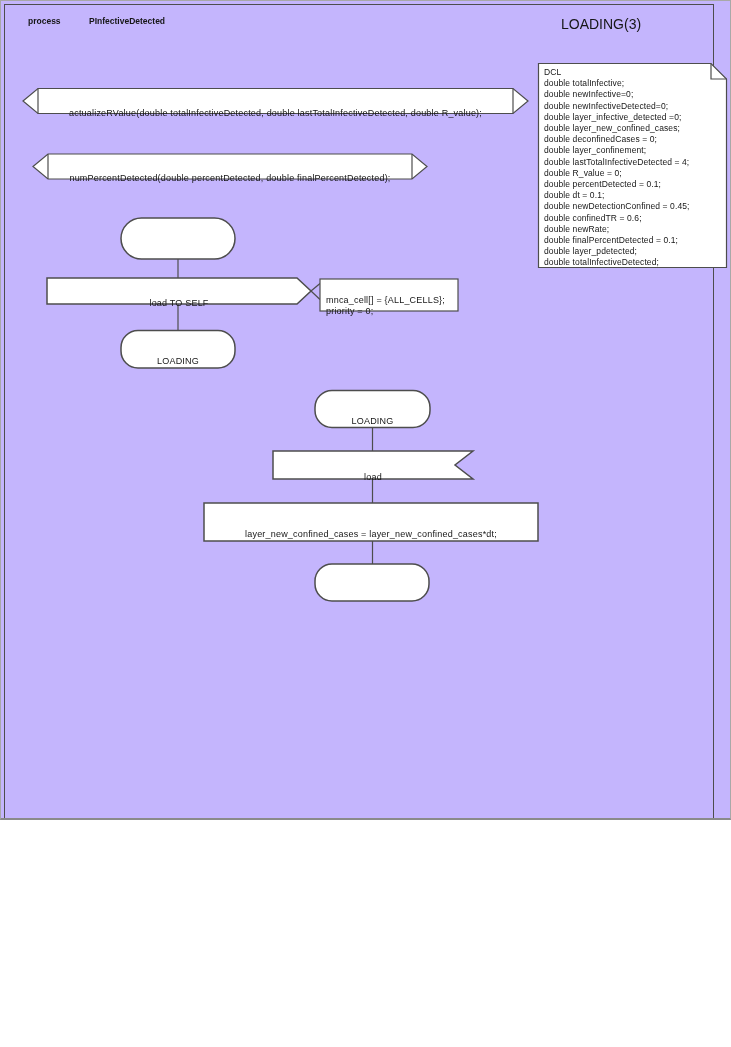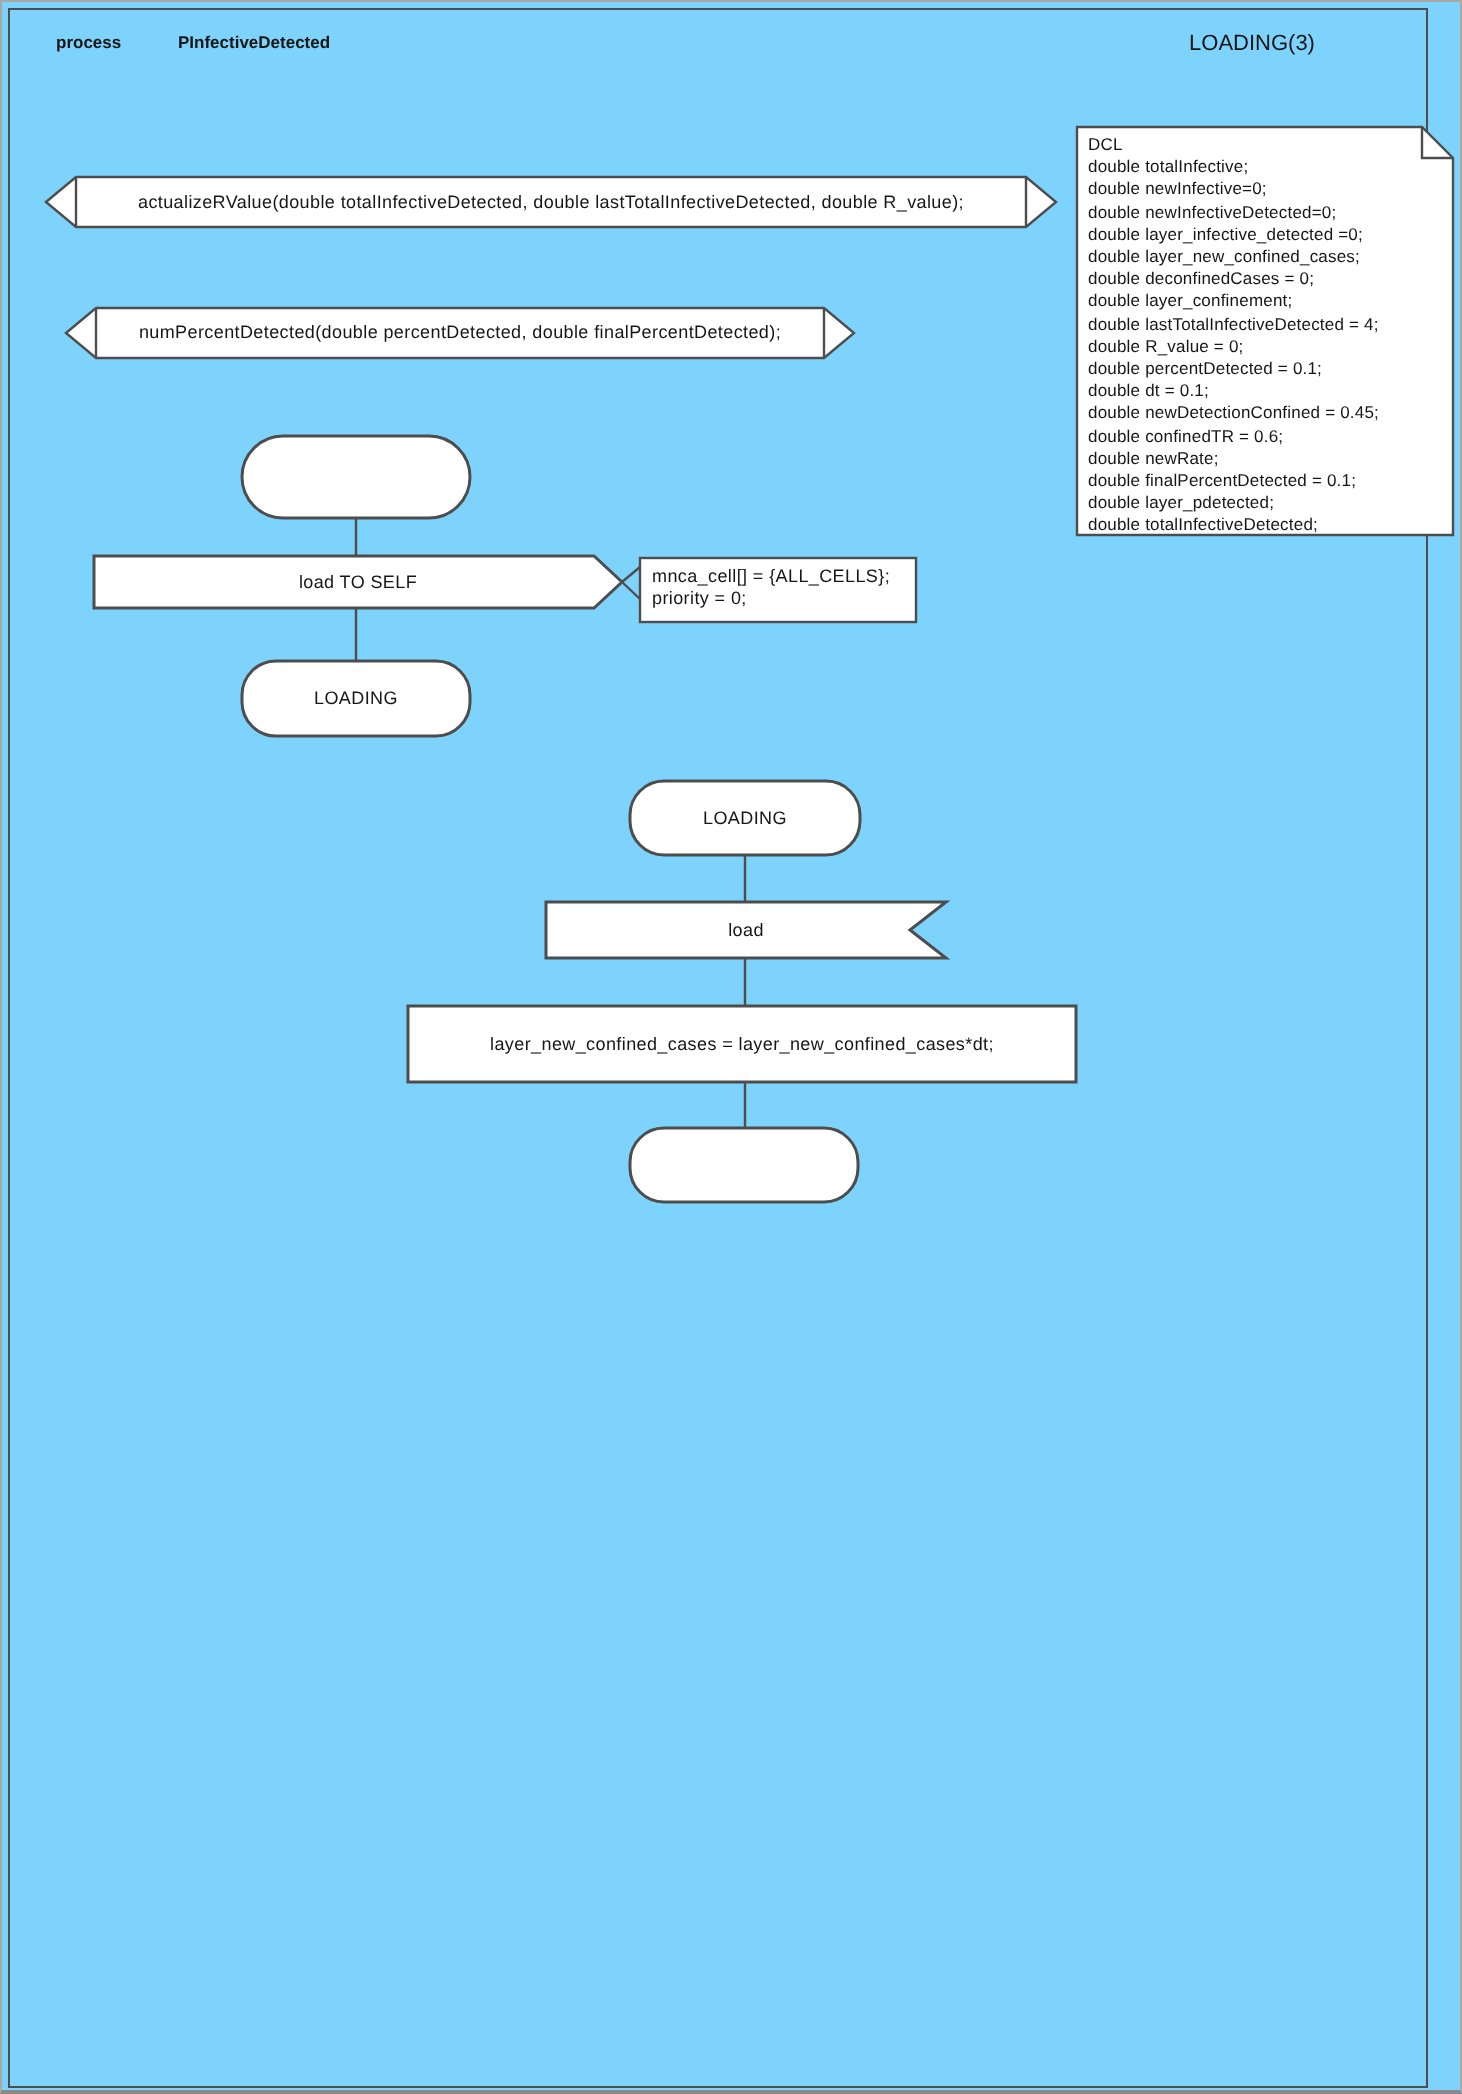--- a/index.html
+++ b/index.html
@@ -3,45 +3,46 @@
 <meta charset="utf-8">
 <style>
   :root{
     --stroke:#4d4d4d;
     --text:#161616;
     --fill:#ffffff;
   }
   html,body{margin:0;padding:0;background:#fff;}
   .canvas{
     position:relative;
-    width:731px;height:1047px;
-    background:#7dd3fc;
+    width:731px;height:820px;
+    background:#c4b5fd;
     box-sizing:border-box;
     border:1px solid #a8a8a8;
     border-bottom:2px solid #8a8a8a;
     font-family:"Liberation Sans", sans-serif;
     color:var(--text);
     overflow:hidden;
   }
   svg.layer{position:absolute;left:0;top:0;}
   .shape{fill:var(--fill);stroke:var(--stroke);}
   .thin{stroke-width:1.2px;}
   .mid{stroke-width:1.5px;}
   .noline{fill:none;stroke:var(--stroke);}
   .lbl{
     position:absolute;
     display:flex;align-items:center;justify-content:center;
     font-size:9px;line-height:11px;
     letter-spacing:0.2px;
     white-space:nowrap;
     color:var(--text);
+    margin-top:12px;
   }
   .lbl.left{justify-content:flex-start;}
   .hdr{position:absolute;font-size:8.5px;font-weight:bold;white-space:nowrap;}
-  .pageref{position:absolute;font-size:11px;white-space:nowrap;text-align:center;}
+  .pageref{position:absolute;font-size:14px;white-space:nowrap;text-align:left;}
   .dcl-text{
     position:absolute;left:543px;top:66px;width:176px;
     font-size:8.5px;line-height:11.2px;letter-spacing:0.1px;
     white-space:nowrap;
   }
 </style>
 </head>
 <body>
 
 <div class="canvas">

